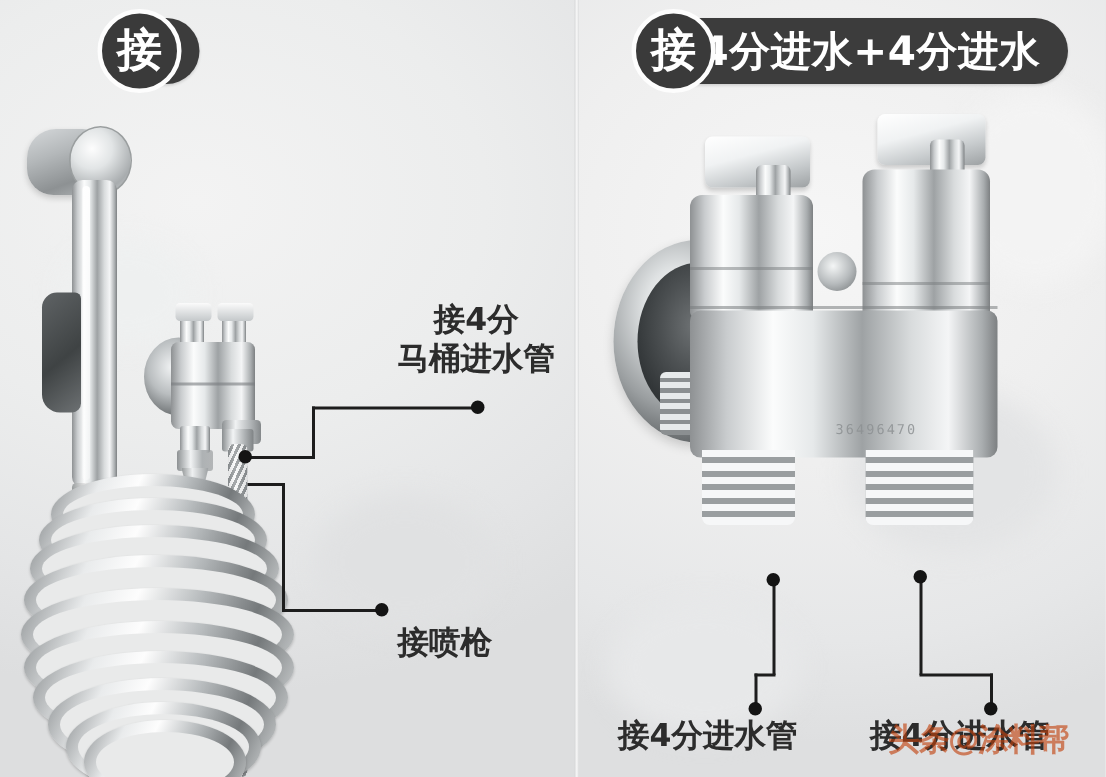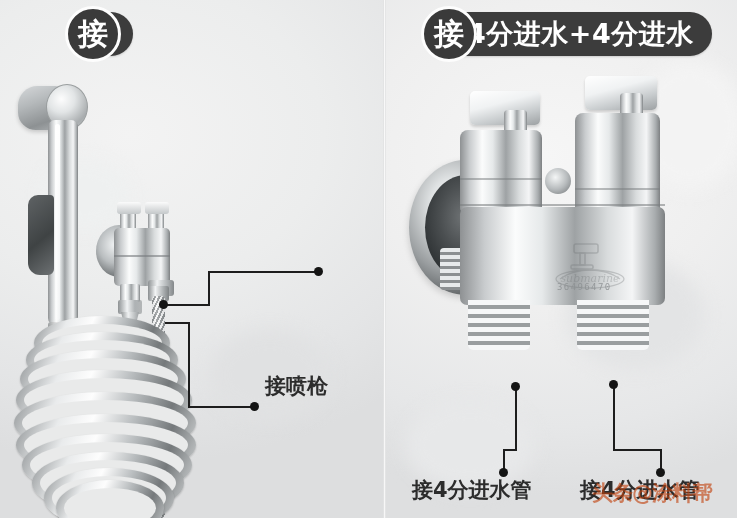--- a/index.html
+++ b/index.html
@@ -226,59 +226,51 @@
   <div class="rv rv-stem-a chrome"></div>
   <div class="rv rv-stem-b chrome"></div>
   <div class="rv rv-col-a chrome"></div>
   <div class="rv rv-col-b chrome"></div>
   <div class="rv rv-screw"></div>
   <div class="rv rv-col-a-seam"></div>
   <div class="rv rv-col-b-seam"></div>
   <div class="rv rv-body chrome"></div>
   <div class="rv rv-body-seam"></div>
 
-  <div class="rv-logo">
-    <svg viewBox="0 0 100 52" width="100" height="52" aria-hidden="true">
-      <rect x="34" y="4" width="24" height="9" rx="2" fill="none" stroke="#6b6f71" stroke-width="1.6"></rect>
-      <rect x="40" y="13" width="5" height="12" fill="none" stroke="#6b6f71" stroke-width="1.6"></rect>
-      <rect x="31" y="25" width="22" height="4" rx="1.5" fill="none" stroke="#6b6f71" stroke-width="1.6"></rect>
-      <ellipse cx="50" cy="39" rx="34" ry="9" fill="none" stroke="#6b6f71" stroke-width="1.3"></ellipse>
-      <path d="M20 39 q12 -9 30 -9 q18 0 30 9" fill="none" stroke="#6b6f71" stroke-width="1.3"></path>
-      <text x="50" y="42" font-size="11" text-anchor="middle" fill="#6b6f71" font-family="DejaVu Serif, serif" font-style="italic">submarine</text>
-    </svg>
-  </div>
   <div class="rv-code">36496470</div>
 
   <div class="rv rv-out-a"></div>
   <div class="rv rv-out-b"></div>
 
   <div class="banner banner-left">
     <div class="badge">
       <span>接</span>
     </div>
   </div>
 
   <div class="banner banner-right">
     <div class="badge">
       <span>接</span>
     </div>
     <div class="banner-text">4分进水+4分进水</div>
   </div>
 
   <div class="label two-line" style="left:265px;top:201px;">
+    <div>接4分</div>
+    <div>马桶进水管</div>
   </div>
   <div class="leader">
     <div class="lead-h" style="left:208px;top:271px;width:110px;"></div>
     <div class="lead-v" style="left:208px;top:271px;height:35px;"></div>
     <div class="lead-h" style="left:163px;top:304px;width:47px;"></div>
     <div class="dot" style="left:314px;top:267px;"></div>
     <div class="dot" style="left:159px;top:300px;"></div>
   </div>
 
-  <div class="label" style="left:265px;top:374px;">接喷枪</div>
+  <div class="label" style="left:265px;top:416px;">接喷枪</div>
   <div class="leader">
     <div class="lead-h" style="left:188px;top:406px;width:66px;"></div>
     <div class="lead-v" style="left:188px;top:322px;height:86px;"></div>
     <div class="lead-h" style="left:165px;top:322px;width:25px;"></div>
     <div class="dot" style="left:250px;top:402px;"></div>
   </div>
 
   <div class="label" style="left:412px;top:478px;">接4分进水管</div>
   <div class="leader">
     <div class="lead-v" style="left:515px;top:386px;height:64px;"></div>

